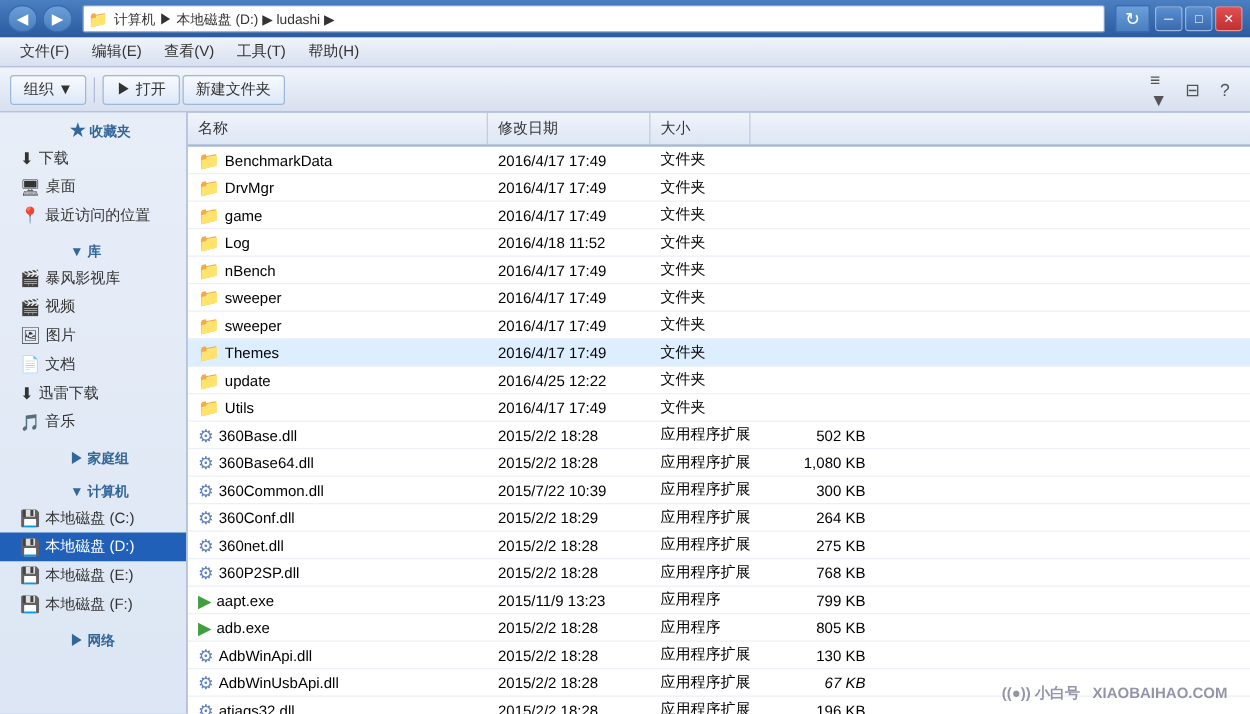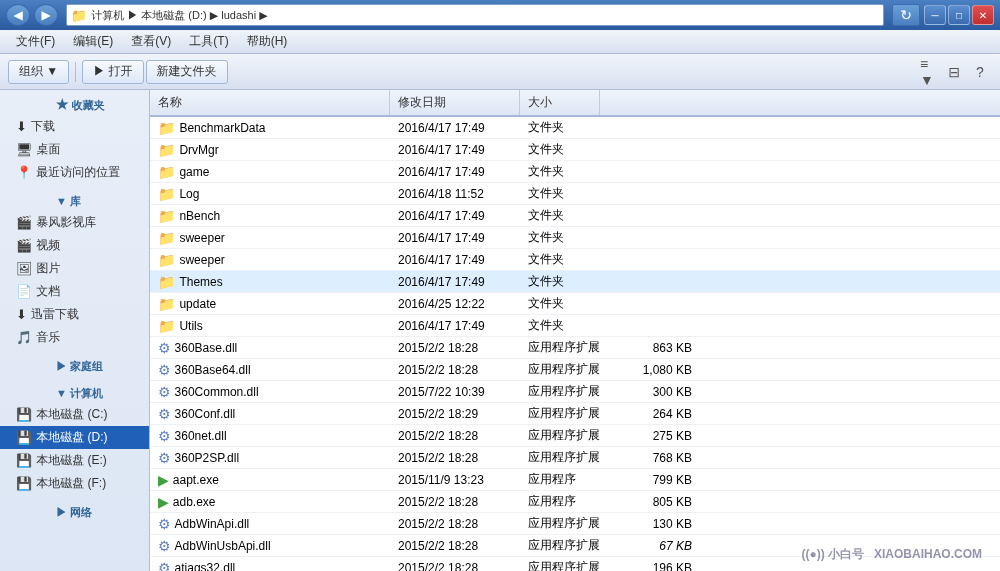--- a/index.html
+++ b/index.html
@@ -401,21 +401,21 @@
     <div class="file-cell" style="width:100px;">文件夹</div>
     <div class="file-cell" style="width:80px;text-align:right;"></div>
   </div>
         <div class="file-row">
     <div class="file-cell file-name-cell">
       <span style="color:#6080c0;font-size:14px;">⚙</span>
       <span>360Base.dll</span>
     </div>
     <div class="file-cell" style="width:130px;">2015/2/2 18:28</div>
     <div class="file-cell" style="width:100px;">应用程序扩展</div>
-    <div class="file-cell" style="width:80px;text-align:right;">863 KB</div>
+    <div class="file-cell" style="width:80px;text-align:right;">502 KB</div>
   </div>
         <div class="file-row">
     <div class="file-cell file-name-cell">
       <span style="color:#6080c0;font-size:14px;">⚙</span>
       <span>360Base64.dll</span>
     </div>
     <div class="file-cell" style="width:130px;">2015/2/2 18:28</div>
     <div class="file-cell" style="width:100px;">应用程序扩展</div>
     <div class="file-cell" style="width:80px;text-align:right;">1,080 KB</div>
   </div>

